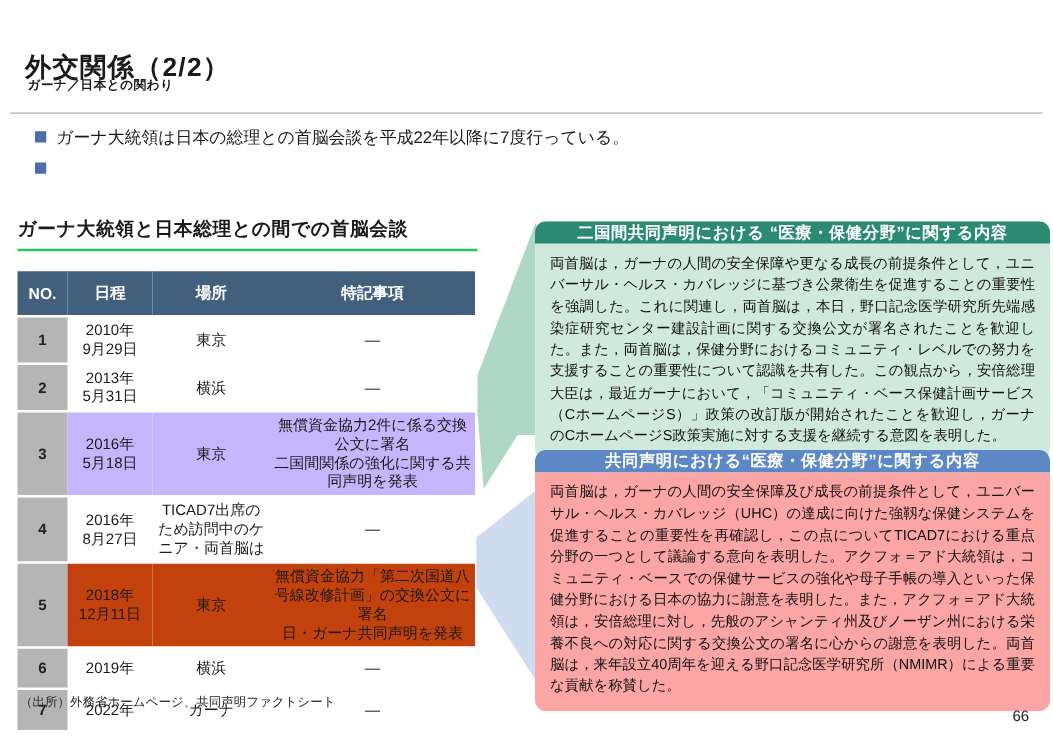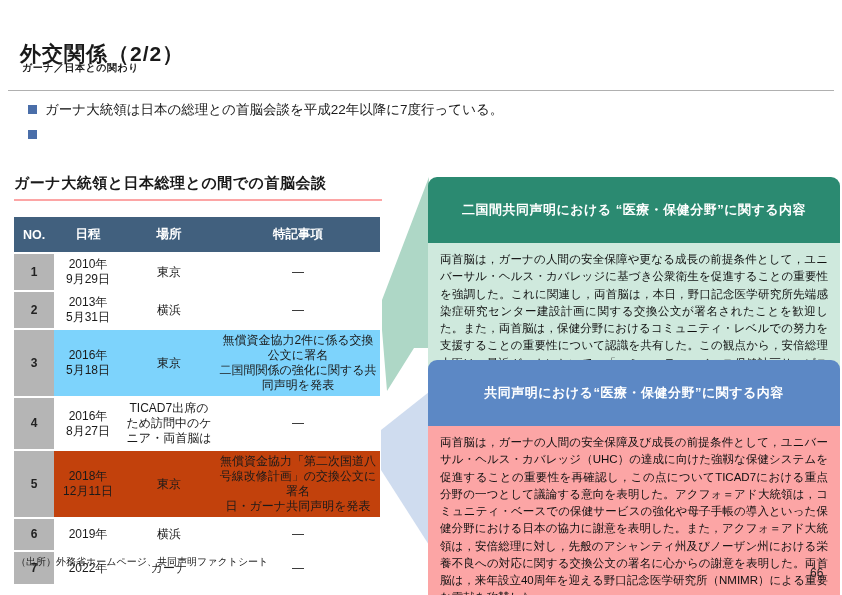--- a/index.html
+++ b/index.html
@@ -17,44 +17,44 @@
   .top-rule{left:8px;top:90px;width:826px;border-top:1px solid #b0b0b0;}
 
   
   .bullets{left:28px;top:101px;width:790px;}
   .bullet-row{display:flex;align-items:flex-start;margin-bottom:7px;}
   .bullet-sq{flex:0 0 9px;width:9px;height:9px;background:#4a6ea9;margin:4px 8px 0 0;}
   .bullet-text{font-size:13.5px;line-height:1.3;}
 
   
   .section-title{left:14px;top:174px;width:368px;font-size:15px;font-weight:bold;
-    border-bottom:2px solid #fca5a5;padding-bottom:6px;letter-spacing:.5px;}
+    border-bottom:2px solid #22c55e;padding-bottom:6px;letter-spacing:.5px;}
   table.summit{left:14px;top:215px;width:366px;position:absolute;
     border-collapse:separate;border-spacing:0 2px;table-layout:fixed;}
   table.summit th{
     background:#41607e;color:#fff;font-size:12.5px;font-weight:bold;
     padding:9px 2px;text-align:center;}
   table.summit th.c-no{width:36px;}
   table.summit th.c-date{width:64px;}
   table.summit th.c-place{width:90px;}
   table.summit td{font-size:12px;vertical-align:middle;padding:3px 2px;text-align:center;line-height:1.25;}
   td.no-cell{background:#b5b5b5;font-weight:bold;color:#222;}
   td.note-left{text-align:left;padding-left:6px;padding-right:4px;}
-  tr.hl-green td.hl{background:#7dd3fc;}
+  tr.hl-green td.hl{background:#c4b5fd;}
   tr.hl-blue td.hl{background:#c2410c;}
   tr.r1{height:35px;} tr.r2{height:35px;} tr.r3{height:58px;} tr.r4{height:50px;}
   tr.r5{height:48px;} tr.r6{height:31px;} tr.r7{height:32px;}
 
   
   svg.beams{left:0;top:0;width:842px;height:595px;pointer-events:none;}
 
   
   .callout{width:412px;border-radius:9px;overflow:hidden;}
   .callout .hd{color:#fff;font-size:13px;font-weight:bold;text-align:center;
-    padding:24px 6px;letter-spacing:.5px;}
+    padding:0 6px;letter-spacing:.5px;}
   .callout .bd{font-size:11.5px;line-height:1.5;text-align:justify;
     padding:8px 12px 10px 12px;color:#111;}
   .callout1{left:428px;top:177px;}
   .callout1 .hd{background:#2b8a71;}
   .callout1 .bd{background:#cfe9dd;min-height:128px;}
   .callout2{left:428px;top:360px;}
   .callout2 .hd{background:#5c88c5;}
   .callout2 .bd{background:#fca5a5;min-height:136px;}
 
   

